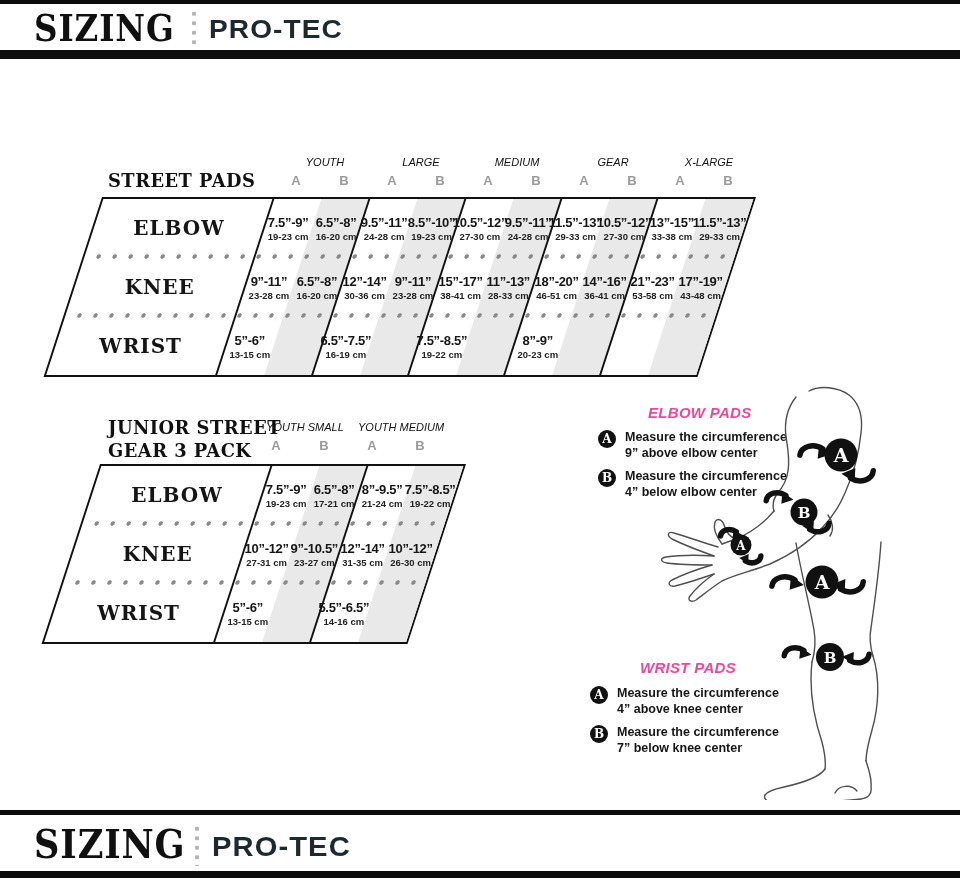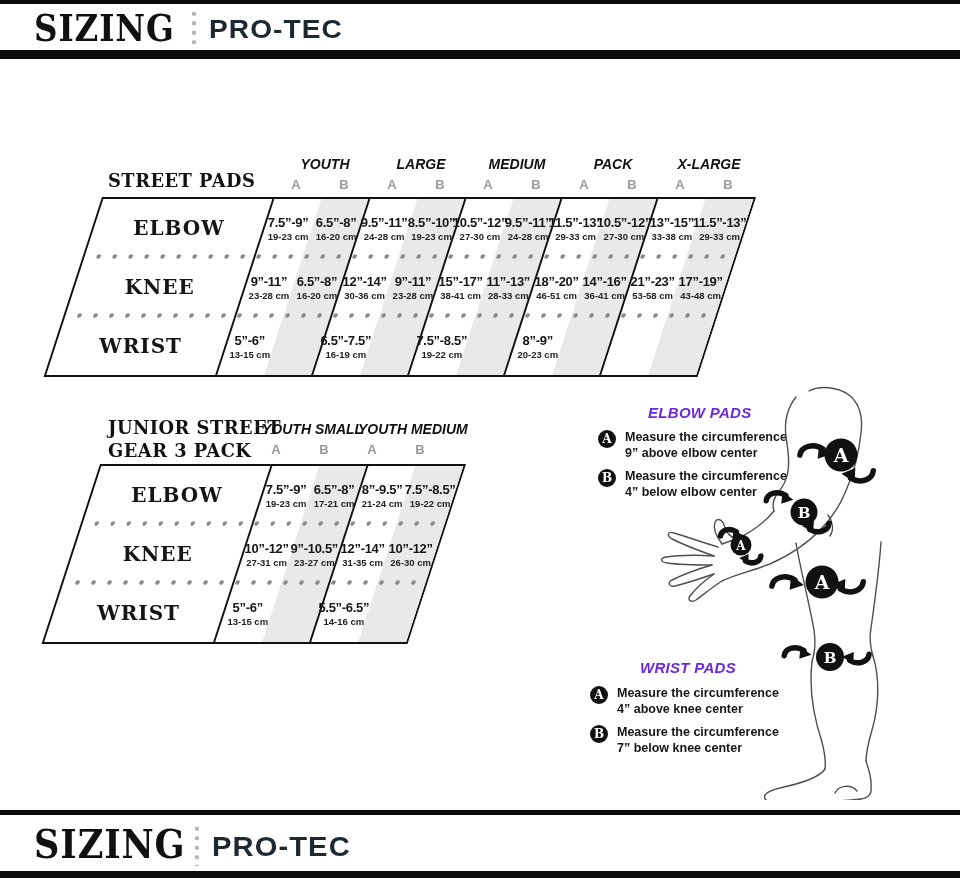--- a/index.html
+++ b/index.html
@@ -15,21 +15,21 @@
          background-size:6px 9.5px;background-repeat:repeat-y;}
   .protec{position:absolute;font-weight:900;color:#1c2930;letter-spacing:1px;white-space:nowrap;
           transform:scaleX(1.08) scaleY(1.02);transform-origin:left center;}
 
   
   .slab{font-family:"DejaVu Serif",serif;font-weight:bold;color:#111;}
 
   
   .hdr-row{position:absolute;display:flex;}
   .hdr-group{width:96px;text-align:center;}
-  .hdr-size{font-size:14px;font-weight:bold;font-style:italic;color:#111;white-space:nowrap;margin-left:10px;}
+  .hdr-size{font-size:11px;font-weight:normal;font-style:italic;color:#111;white-space:nowrap;margin-left:10px;}
   .hdr-ab{display:flex;margin-top:5px;}
   .hdr-ab span{width:48px;font-size:13px;font-weight:bold;color:#9b9b9b;text-align:center;}
 
   
   .tbl{position:absolute;border:2px solid #111;background:#fff;
        transform:skewX(-18deg);transform-origin:0 0;}
   .stripe{position:absolute;top:0;bottom:0;width:48px;background:#e9e9e9;}
   .vline{position:absolute;top:0;bottom:0;width:2px;background:#111;}
   .trow{position:absolute;left:0;right:0;height:58px;display:flex;align-items:center;}
   .trow.r0{top:0;} .trow.r1{top:59px;} .trow.r2{top:118px;}
@@ -40,21 +40,21 @@
   .tcell-w .half{width:48px;display:flex;justify-content:center;}
   .unskew{transform:skewX(18deg);white-space:nowrap;text-align:center;}
   .vin{font-size:13px;font-weight:bold;letter-spacing:-.3px;color:#161616;}
   .vcm{font-size:9.5px;font-weight:bold;margin-top:1px;color:#222;}
   .dotrow{position:absolute;left:6px;right:6px;height:5px;
           background-image:radial-gradient(circle,#8a8a8a 2px,transparent 2.5px);
           background-size:16px 5px;background-position:0 50%;background-repeat:repeat-x;}
   .dotrow.d0{top:55px;} .dotrow.d1{top:114px;}
 
   
-  .pads-title{position:absolute;font-size:15px;font-weight:bold;font-style:italic;letter-spacing:.3px;color:#6d28d9;white-space:nowrap;}
+  .pads-title{position:absolute;font-size:15px;font-weight:bold;font-style:italic;letter-spacing:.3px;color:#ec4899;white-space:nowrap;}
   .measure{position:absolute;width:280px;}
   .mrow{display:flex;align-items:flex-start;margin-bottom:7px;}
   .mbadge{width:18px;height:18px;border-radius:50%;background:#111;color:#fff;flex:none;
           font-family:"DejaVu Serif",serif;font-weight:bold;font-size:12px;
           display:flex;align-items:center;justify-content:center;margin-right:9px;margin-top:1px;}
   .mtext{font-size:12.5px;font-weight:bold;line-height:1.28;color:#161616;white-space:nowrap;}
 
   .fig{position:absolute;}
   .fig path,.fig circle{vector-effect:non-scaling-stroke;}
   .badge-letter{font-family:"DejaVu Serif",serif;font-weight:bold;fill:#fff;text-anchor:middle;}
@@ -90,21 +90,21 @@
         </div>
     </div>
     <div class="hdr-group">
       <div class="hdr-size">MEDIUM</div>
       <div class="hdr-ab">
           <span>A</span>
           <span>B</span>
         </div>
     </div>
     <div class="hdr-group">
-      <div class="hdr-size">PACK</div>
+      <div class="hdr-size">GEAR</div>
       <div class="hdr-ab">
           <span>A</span>
           <span>B</span>
         </div>
     </div>
     <div class="hdr-group">
       <div class="hdr-size">X-LARGE</div>
       <div class="hdr-ab">
           <span>A</span>
           <span>B</span>

